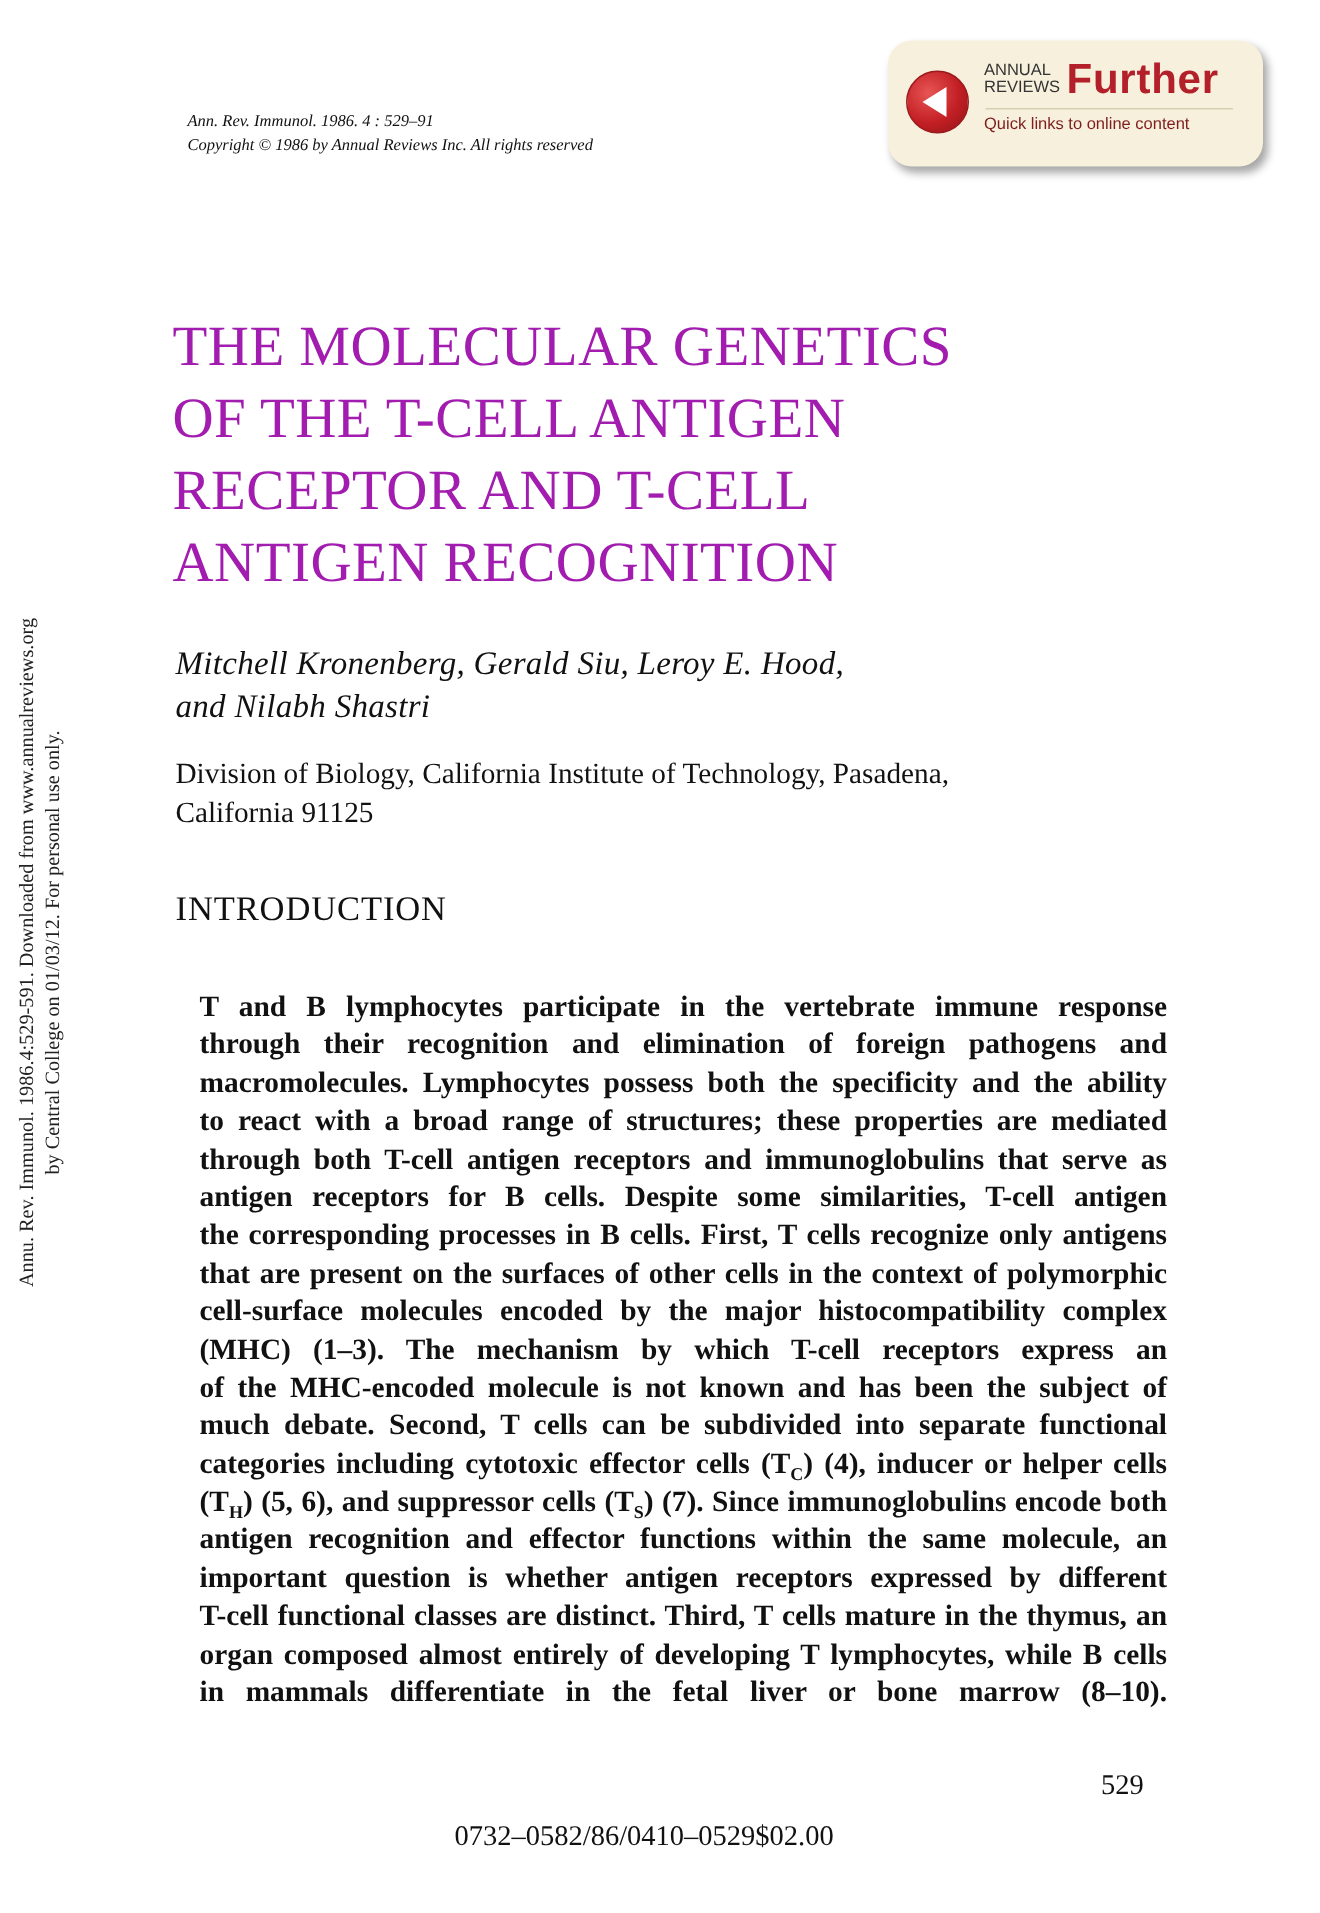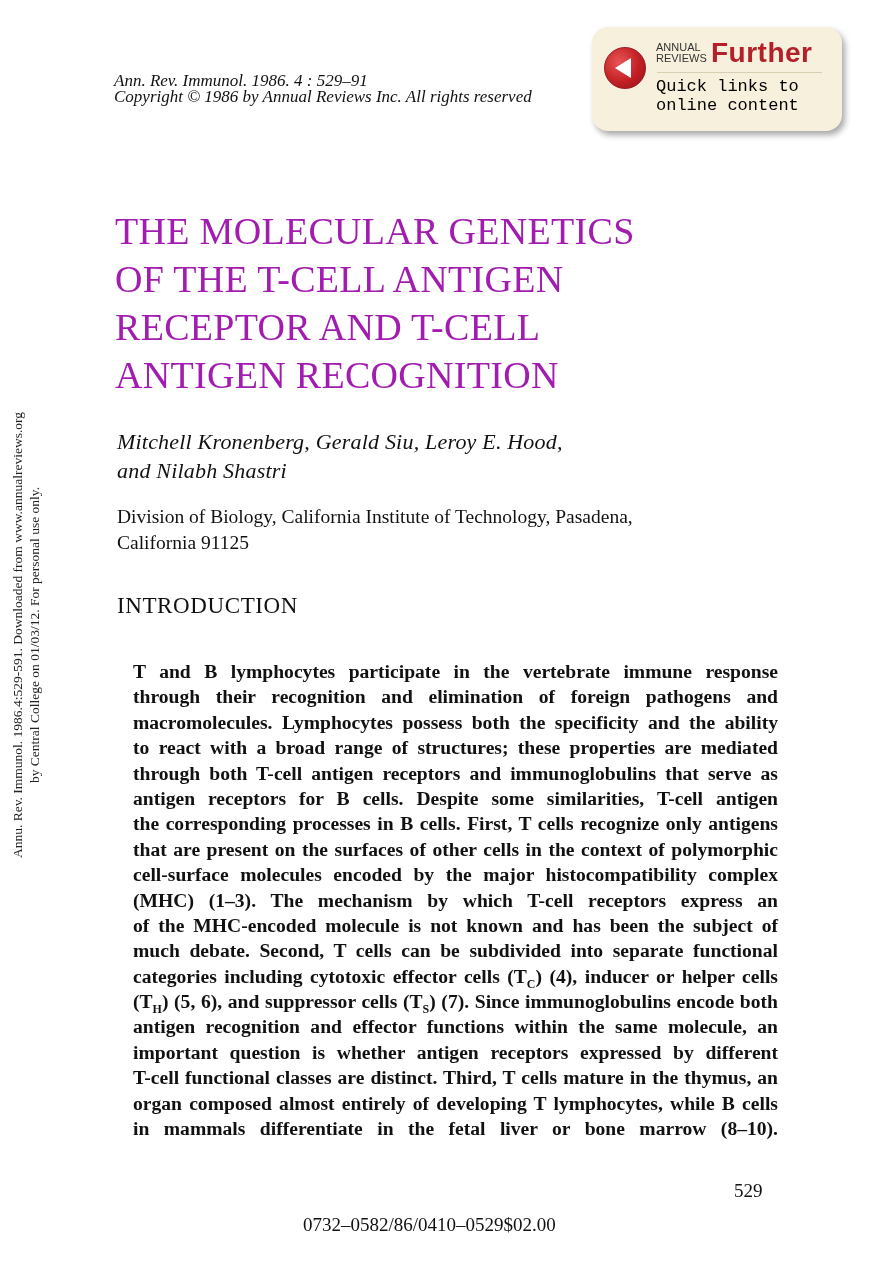--- a/index.html
+++ b/index.html
@@ -10,25 +10,25 @@
   .side-note {
     position:absolute; left:2px; top:350px; width:48px; height:570px;
   }
   .side-note .rot {
     position:absolute; left:50%; top:50%;
     transform:translate(-50%,-50%) rotate(-90deg);
     white-space:nowrap; text-align:center;
     font-size:13.5px; line-height:17px; color:#222;
   }
   .journal {
-    position:absolute; left:114px; top:73px;
-    font-style:italic; font-size:17px; line-height:16px; color:#111;
+    position:absolute; left:125px; top:73px;
+    font-style:italic; font-size:11px; line-height:16px; color:#111;
   }
   .further {
-    position:absolute; left:592px; top:27px; width:250px; height:104px;
+    position:absolute; left:592px; top:27px; width:250px; height:84px;
     background:#f6f0dc; border-radius:16px;
     box-shadow: 3px 4px 6px rgba(0,0,0,0.35);
   }
   .further .circle {
     position:absolute; left:12px; top:20px; width:40px; height:40px; border-radius:50%;
     background: radial-gradient(circle at 35% 35%, #e85555 0%, #c21f24 55%, #8f1418 100%);
     border:1px solid #9b1a1e;
   }
   .further .circle .tri {
     position:absolute; left:10px; top:10px; width:0; height:0;
@@ -42,21 +42,21 @@
   .further .brand {
     position:absolute; left:119px; top:10px;
     font-family:"Liberation Sans", "DejaVu Sans", sans-serif; font-size:28px; font-weight:bold; color:#b3202a;
     letter-spacing:0.5px;
   }
   .further .rule {
     position:absolute; left:65px; top:45px; width:165px; height:1px; background:#d8ceb2;
   }
   .further .tag {
     position:absolute; left:64px; top:50px;
-    font-family:Liberation Mono, monospace; font-size:17px; color:#000000;
+    font-family:Liberation Sans, sans-serif; font-size:11px; color:#7f1d1d;
   }
   .title {
     position:absolute; left:115px; top:207px; margin:0;
     font-weight:normal; font-size:38px; line-height:48px; letter-spacing:0.3px; color:#a21caf;
   }
   .authors {
     position:absolute; left:117px; top:427px;
     font-style:italic; font-size:22px; line-height:29px; letter-spacing:0.2px;
   }
   .affil {

